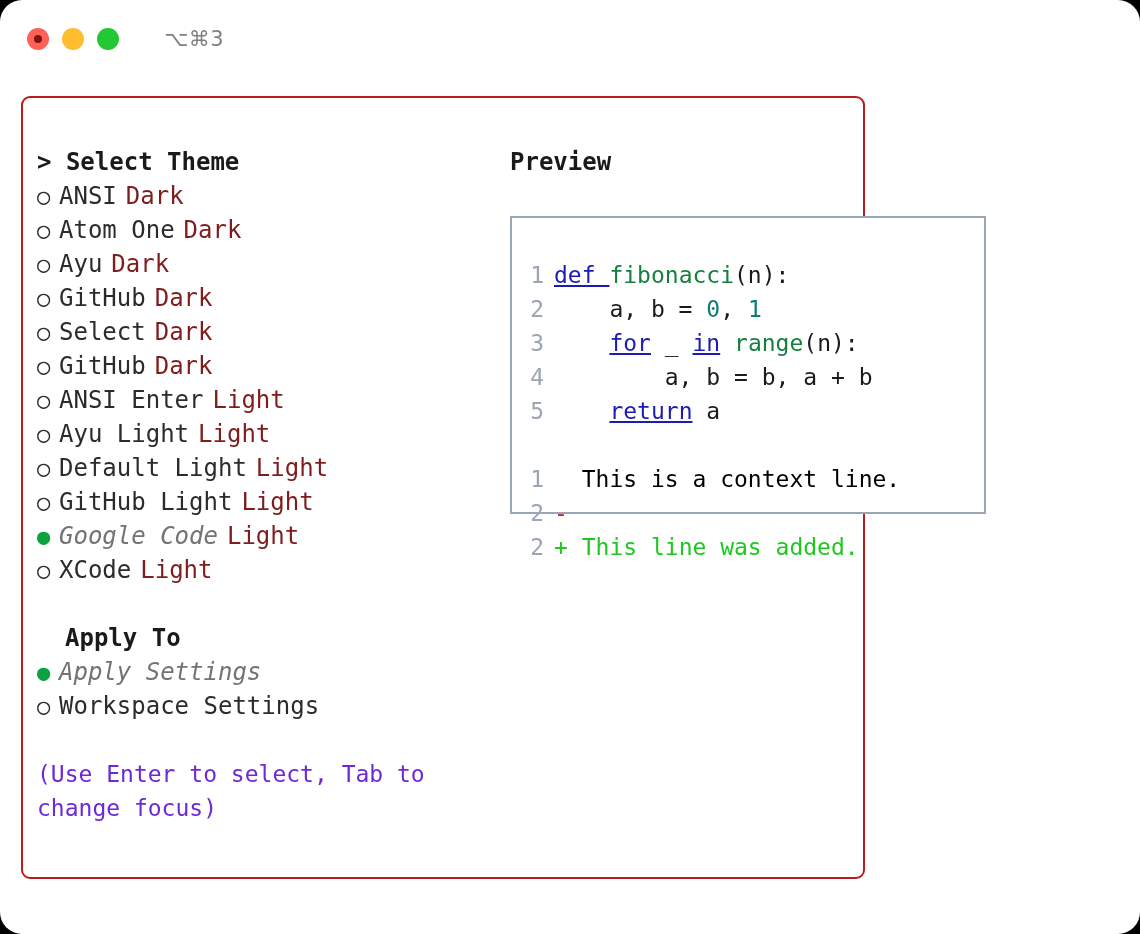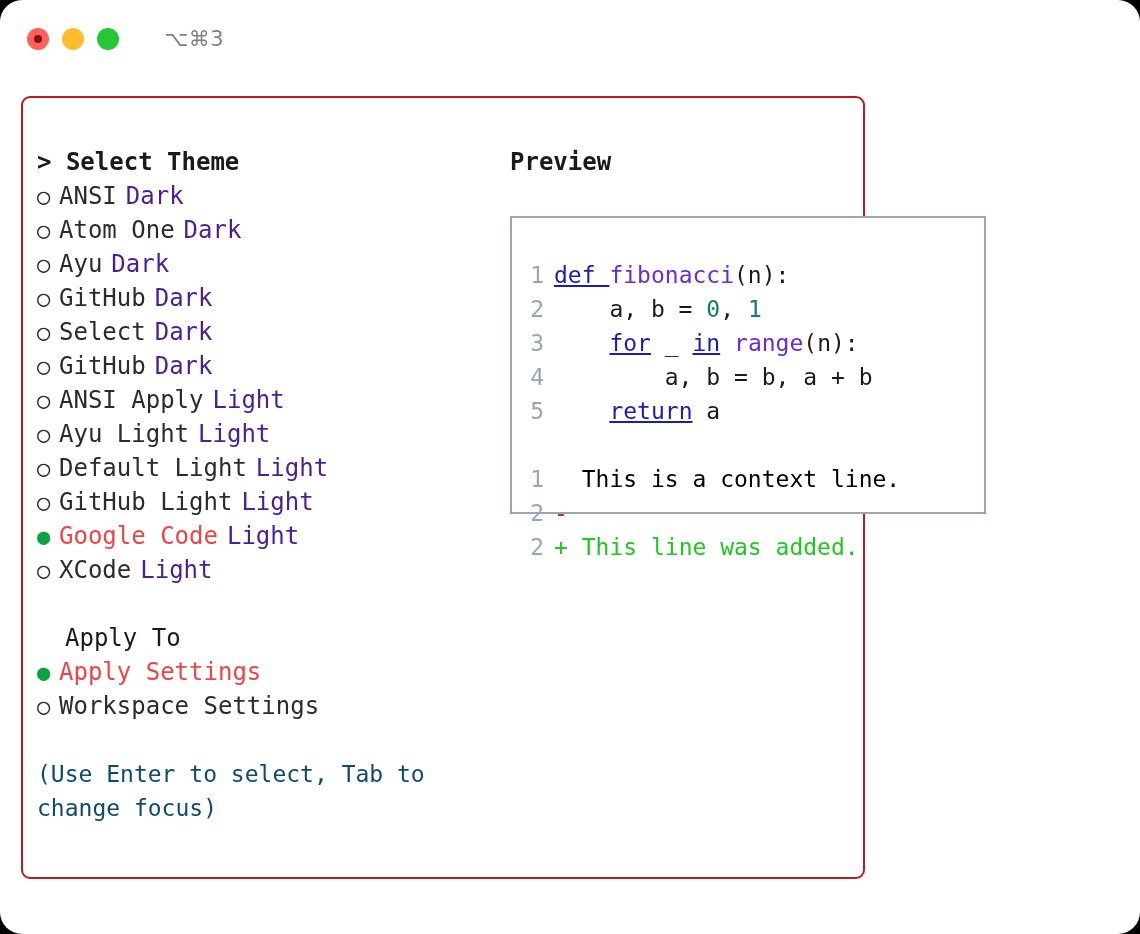--- a/index.html
+++ b/index.html
@@ -115,44 +115,44 @@
   .bullet {
     display: inline-block;
     width: 22px;
     flex: 0 0 22px;
     font-size: 22px;
     line-height: 34px;
     color: #2b2b2b;
   }
   .bullet.filled { color: #0aa33f; }
   .row-label { color: #2b2b2b; }
-  .row-label.sel { color: #ef4444; }
+  .row-label.sel { color: #737373; font-style: italic; }
   .row-cat {
-    color: #4c1d95;
+    color: #7f1d1d;
     margin-left: 9px;
     text-align: center;
   }
 
   .section-gap { height: 34px; }
 
   .apply-header {
     font-size: 24px;
-    font-weight: normal;
+    font-weight: bold;
     color: #1a1a1a;
     line-height: 34px;
     height: 34px;
     padding-left: 28px;
     white-space: pre;
   }
 
   .hint {
     margin-top: 34px;
     font-size: 23px;
     line-height: 34px;
-    color: #0c4a6e;
+    color: #6d28d9;
     width: 420px;
     white-space: pre-wrap;
   }
 
   
   .right-col {
     position: absolute;
     left: 479px;
     top: 47px;
     width: 490px;
@@ -189,21 +189,21 @@
     width: 42px;
     flex: 0 0 42px;
     text-align: right;
     color: #9aa5b5;
     padding-right: 10px;
     box-sizing: border-box;
   }
   .code-text { color: #1a1a1a; }
 
   .tok-kw   { color: #1b1bb5; text-decoration: underline; }
-  .tok-fn   { color: #6d28d9; }
+  .tok-fn   { color: #15803d; }
   .tok-num  { color: #0b7d72; }
   .tok-plain{ color: #1a1a1a; }
 
   .diff-gap { height: 34px; }
   .diff-ctx { color: #000000; }
   .diff-del { color: #c32020; }
   .diff-add { color: #1ec81e; }
 </style>
 </head>
 <body>
@@ -224,21 +224,21 @@
 
       <div class="left-col">
         <div class="list-header">&gt; Select Theme</div>
         <div id="theme-list">
             <div class="theme-row"><span class="bullet">○</span><span class="row-label">ANSI</span><span class="row-cat">Dark</span></div>
             <div class="theme-row"><span class="bullet">○</span><span class="row-label">Atom One</span><span class="row-cat">Dark</span></div>
             <div class="theme-row"><span class="bullet">○</span><span class="row-label">Ayu</span><span class="row-cat">Dark</span></div>
             <div class="theme-row"><span class="bullet">○</span><span class="row-label">GitHub</span><span class="row-cat">Dark</span></div>
             <div class="theme-row"><span class="bullet">○</span><span class="row-label">Select</span><span class="row-cat">Dark</span></div>
             <div class="theme-row"><span class="bullet">○</span><span class="row-label">GitHub</span><span class="row-cat">Dark</span></div>
-            <div class="theme-row"><span class="bullet">○</span><span class="row-label">ANSI Apply</span><span class="row-cat">Light</span></div>
+            <div class="theme-row"><span class="bullet">○</span><span class="row-label">ANSI Enter</span><span class="row-cat">Light</span></div>
             <div class="theme-row"><span class="bullet">○</span><span class="row-label">Ayu Light</span><span class="row-cat">Light</span></div>
             <div class="theme-row"><span class="bullet">○</span><span class="row-label">Default Light</span><span class="row-cat">Light</span></div>
             <div class="theme-row"><span class="bullet">○</span><span class="row-label">GitHub Light</span><span class="row-cat">Light</span></div>
             <div class="theme-row"><span class="bullet filled">●</span><span class="row-label sel">Google Code</span><span class="row-cat">Light</span></div>
             <div class="theme-row"><span class="bullet">○</span><span class="row-label">XCode</span><span class="row-cat">Light</span></div>
           </div>
 
         <div class="section-gap"></div>
 
         <div class="apply-header">Apply To</div>

